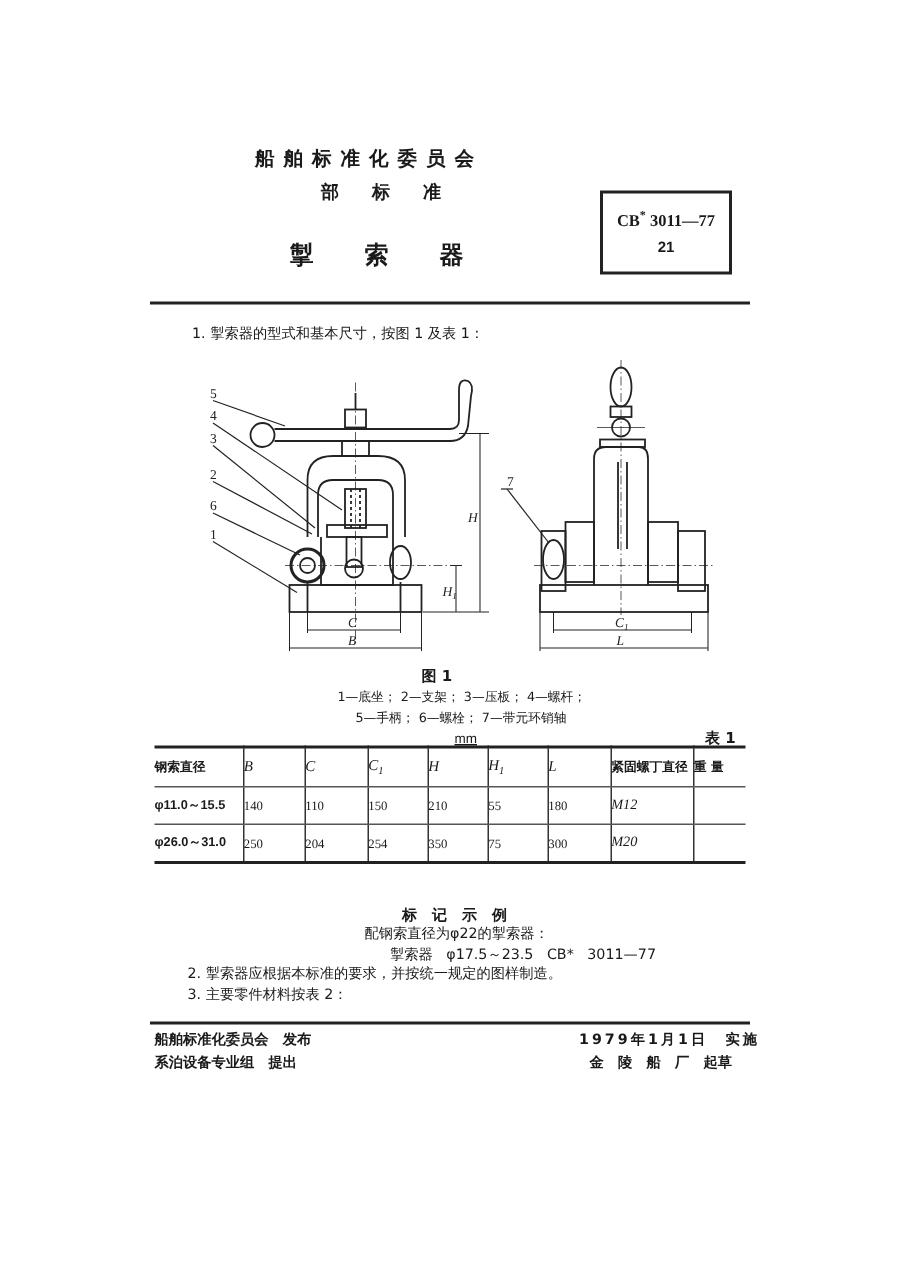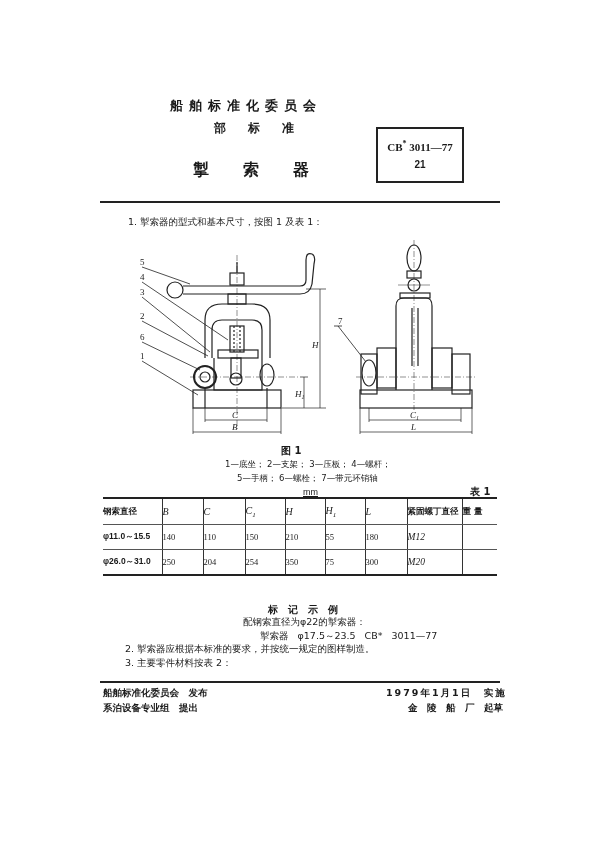--- a/index.html
+++ b/index.html
@@ -2,21 +2,21 @@
 <html><head>
 <meta charset="utf-8">
 <style>
   html, body { margin:0; padding:0; background:#ffffff; }
   body { width:600px; height:848px; position:relative; overflow:hidden;
          font-family:"DejaVu Serif", "Liberation Serif", serif; color:#1a1a1a; }
   .abs { position:absolute; }
   .hdr-org { left:170px; top:97px; font-size:13px; font-weight:bold; letter-spacing:6px; font-family:"DejaVu Sans", sans-serif; }
   .hdr-sub { left:214px; top:120px; font-size:12px; font-weight:bold; letter-spacing:22px; font-family:"DejaVu Sans", sans-serif; }
   .hdr-title { left:193px; top:160px; font-size:16px; font-weight:bold; letter-spacing:34px; font-family:"DejaVu Sans", sans-serif; }
-  .std-box { left:376px; top:127px; width:88px; height:56px; border:2px solid #222; box-sizing:border-box; text-align:center; }
+  .std-box { left:400px; top:127px; width:88px; height:56px; border:2px solid #222; box-sizing:border-box; text-align:center; }
   .std-code { margin-top:10px; font-size:11px; font-weight:bold; font-family:"Liberation Serif", serif; }
   .std-code sup { font-size:8px; }
   .std-page { margin-top:6px; font-size:10px; font-weight:bold; font-family:"Liberation Sans", sans-serif; }
   .hr { left:100px; width:400px; height:0; border-top:2px solid #222; }
   .para { font-size:9.5px; font-family:"DejaVu Sans", sans-serif; }
   .fig-title { left:281px; top:444px; font-size:10px; font-family:"DejaVu Sans", sans-serif; font-weight:bold; }
   .legend1 { left:225px; top:459px; font-size:8.5px; font-family:"DejaVu Sans", sans-serif; }
   .legend2 { left:237px; top:473px; font-size:8.5px; font-family:"DejaVu Sans", sans-serif; }
   .unit { left:303px; top:487px; font-size:9px; font-family:"Liberation Sans", sans-serif;text-decoration:underline; }
   .tbl-label { left:470px; top:485px; font-size:10px; font-family:"DejaVu Sans", sans-serif; font-weight:bold; }
@@ -216,13 +216,13 @@
 <div class="abs mark-head">标记示例</div>
 <div class="abs mark-line1">配钢索直径为φ22的掣索器：</div>
 <div class="abs mark-line2">掣索器 φ17.5～23.5 CB* 3011—77</div>
 <div class="abs para" style="left:125px; top:643px;">2. 掣索器应根据本标准的要求，并按统一规定的图样制造。</div>
 <div class="abs para" style="left:125px; top:657px;">3. 主要零件材料按表 2：</div>
 
 <div class="abs hr" style="top:681px;"></div>
 <div class="abs footer" style="left:103px; top:687px;">船舶标准化委员会　发布</div>
 <div class="abs footer" style="left:103px; top:702px;">系泊设备专业组　提出</div>
 <div class="abs footer" style="left:386px; top:687px; letter-spacing:2px;">1979年1月1日　实施</div>
-<div class="abs footer" style="left:393px; top:702px;margin-left:15px;">金　陵　船　厂　起草</div>
+<div class="abs footer" style="left:393px; top:702px;">金　陵　船　厂　起草</div>
 
 </body></html>

